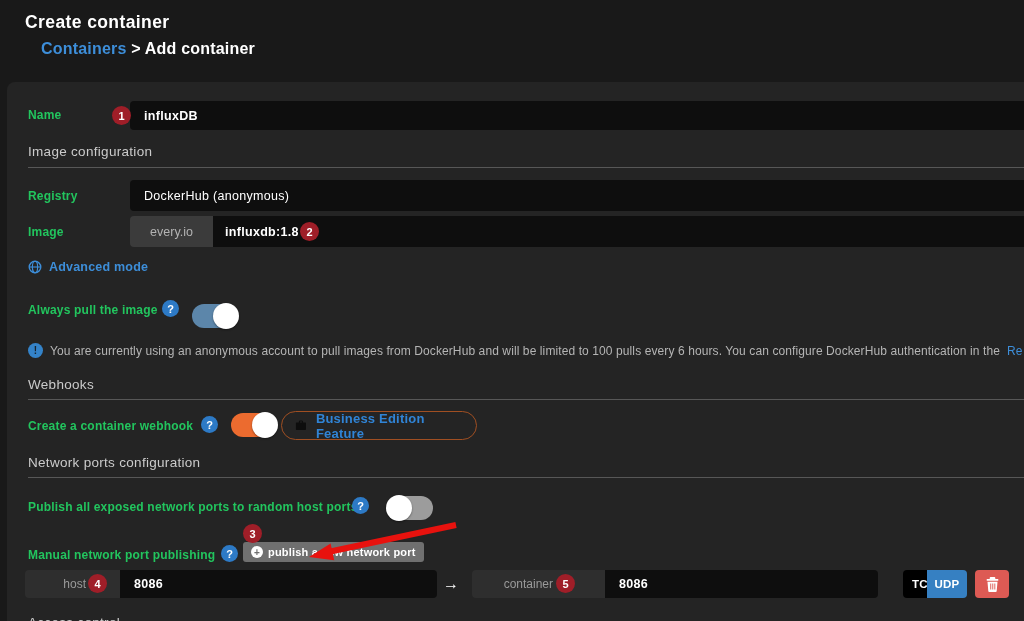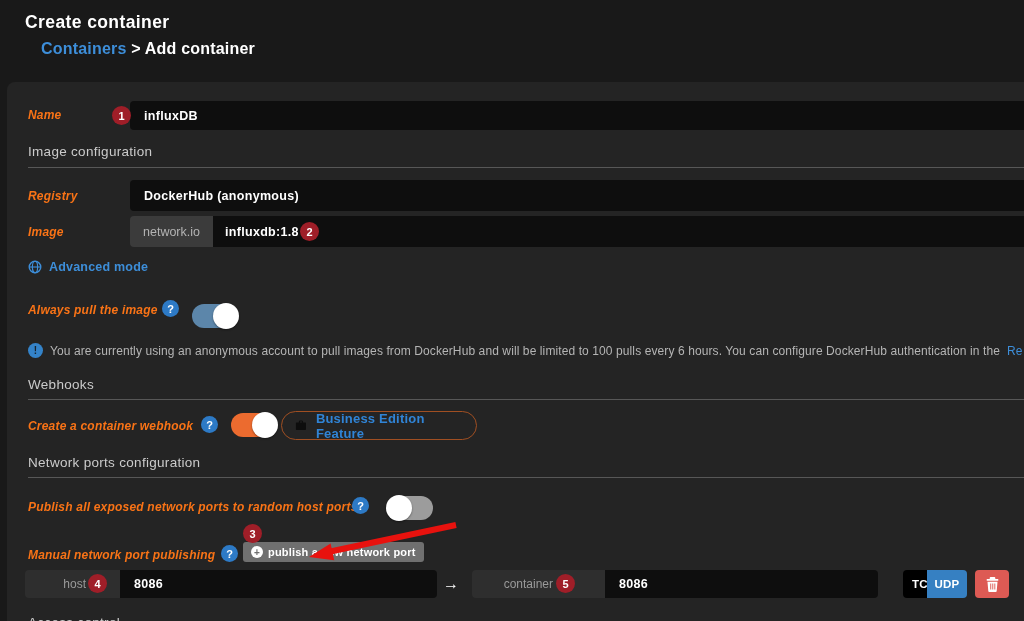--- a/index.html
+++ b/index.html
@@ -9,21 +9,21 @@
   .abs{position:absolute;}
 
   
   .page-title{left:25px;top:12px;font-size:17.5px;font-weight:bold;color:#fff;letter-spacing:.4px;}
   .breadcrumb{left:25px;top:40px;font-size:16px;font-weight:bold;letter-spacing:.2px;color:#fff;margin-left:16px;}
   .breadcrumb a{color:#3d8ed9;text-decoration:none;cursor:pointer;}
 
   
   .panel{left:7px;top:82px;width:1033px;height:545px;background:#242424;border-radius:8px 0 0 0;}
 
-  .label{font-size:12px;font-weight:bold;color:#f97316;letter-spacing:.2px;font-style:italic;}
+  .label{font-size:12px;font-weight:bold;color:#22c55e;letter-spacing:.2px;}
   .section-heading{font-size:13.5px;color:#cbcbcb;letter-spacing:.3px;}
   .divider{height:1px;background:#575757;left:28px;width:1000px;}
 
   .badge{width:19px;height:19px;border-radius:50%;background:#9f1e28;color:#fff;
          font-size:11px;font-weight:bold;display:flex;align-items:center;justify-content:center;z-index:5;}
 
   .tinput{background:#0e0e0e;border:none;outline:none;color:#fff;font-size:12.5px;font-weight:600;
           letter-spacing:.3px;padding:0 14px;border-radius:4px;box-sizing:border-box;
           font-family:"Liberation Sans",sans-serif;display:flex;align-items:center;}
   input.tinput{display:block;line-height:28px;}
@@ -120,26 +120,26 @@
 
   <div class="abs label" style="left:28px;top:108px;">Name</div>
   <div class="abs badge" style="left:112px;top:106px;">1</div>
   <input class="abs tinput" id="name-input" value="influxDB" style="">
 
   <div class="abs section-heading" style="left:28px;top:144px;">Image configuration</div>
   <div class="abs divider" style="top:167px;"></div>
 
   <div class="abs label" style="left:28px;top:189px;">Registry</div>
   <div class="abs tinput" id="registry-select">
-    <span style="font-weight:bold;text-align:right;">DockerHub (anonymous)</span>
+    <span style="font-weight:normal;text-align:right;">DockerHub (anonymous)</span>
   </div>
 
   <div class="abs label" style="left:28px;top:225px;">Image</div>
   <div class="abs" id="image-group">
-    <div id="image-prefix">network.io</div>
+    <div id="image-prefix">every.io</div>
     <div class="tinput" id="image-input">
       <span>influxdb:1.8</span>
     </div>
   </div>
   <div class="abs badge" style="left:300px;top:222px;">2</div>
 
   <div class="abs" id="advanced-mode">
     <svg width="14" height="14" viewBox="0 0 16 16">
       <circle cx="8" cy="8" r="6.6" fill="none" stroke="#3d8ed9" stroke-width="1.6"></circle>
       <ellipse cx="8" cy="8" rx="3" ry="6.6" fill="none" stroke="#3d8ed9" stroke-width="1.3"></ellipse>

